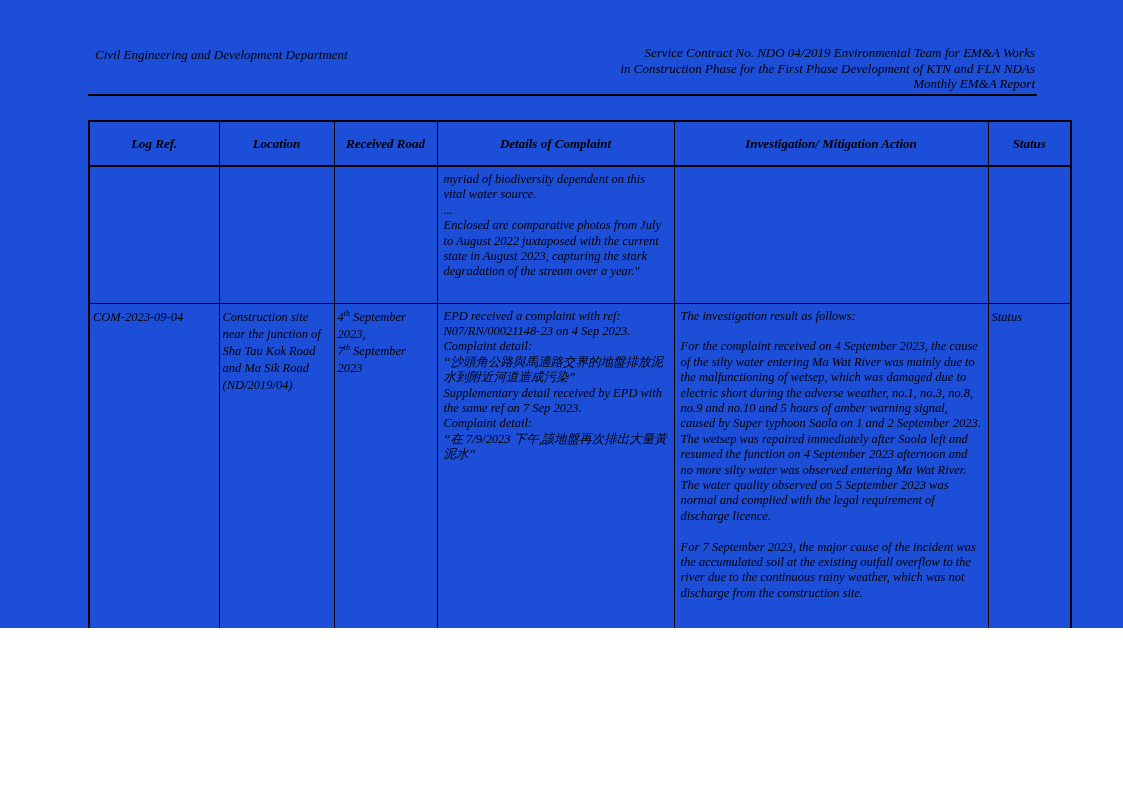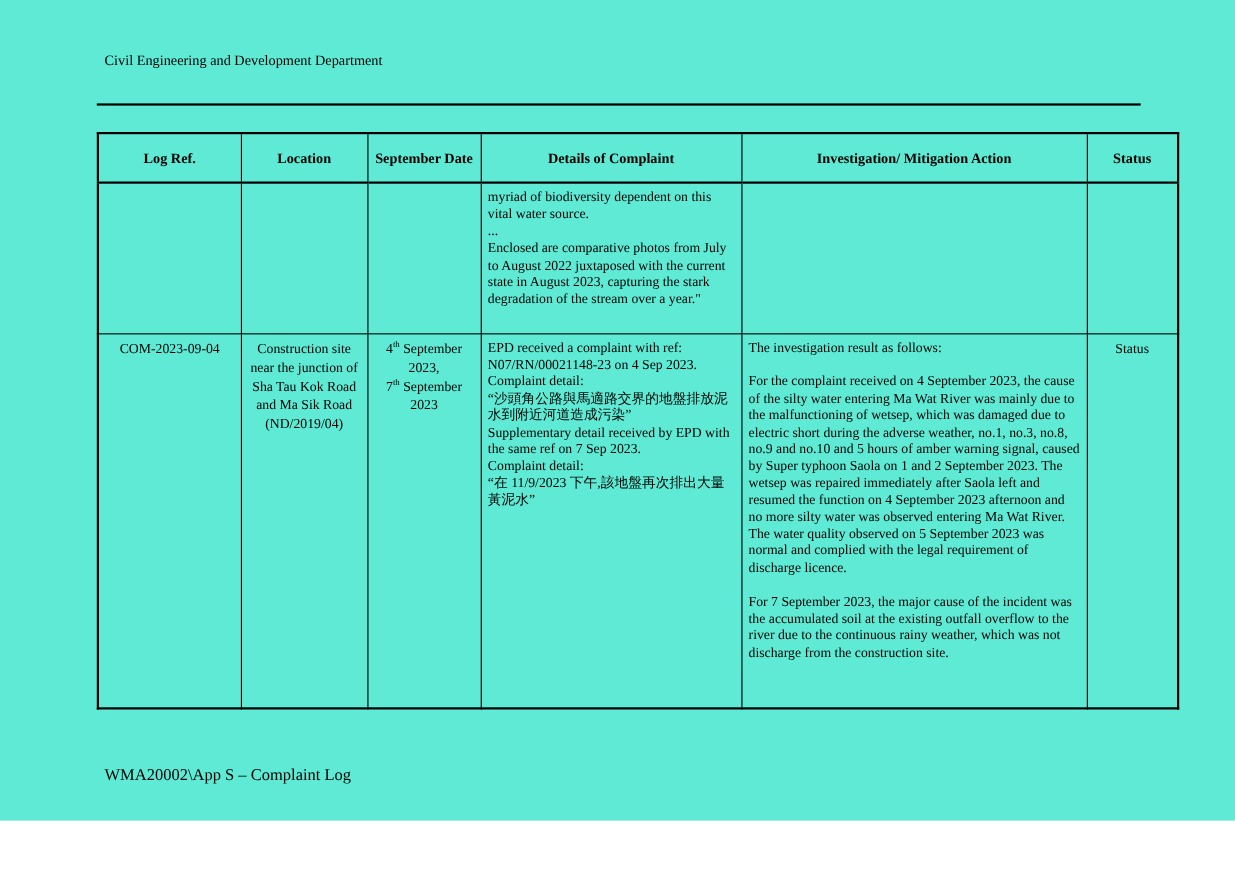--- a/index.html
+++ b/index.html
@@ -4,23 +4,24 @@
 <style>
   * { margin: 0; padding: 0; box-sizing: border-box; }
   html, body { background: #ffffff; }
   body {
     width: 1123px; height: 794px;
     font-family: "Liberation Serif", "DejaVu Serif", serif;
     color: #000;
   }
   .page {
     position: relative;
-    width: 1123px; height: 746px;
-    background: #5eead4;
+    width: 1123px; height: 628px;
+    background: #1d4ed8;
     overflow: hidden;
+    font-style: italic;
   }
   .hdr-left {
     position: absolute; left: 95px; top: 47px;
     font-size: 13px;
   }
   .hdr-right {
     position: absolute; right: 88px; top: 45px;
     width: 560px;
     text-align: right;
     font-size: 13px; line-height: 15.5px;
@@ -47,21 +48,21 @@
   .log-table thead th {
     height: 45px;
     vertical-align: middle;
     text-align: center;
     font-weight: bold;
     font-size: 13px;
     border-bottom: 2px solid #000;
     padding: 2px;
   }
   .log-table td.cell-center {
-    text-align: center;
+    text-align: left;
     padding: 5px 3px;
     line-height: 17px;
   }
   .log-table td.cell-left {
     text-align: left;
     padding: 5px 6px;
     line-height: 15.4px;
     white-space: pre-wrap;
   }
   .log-table sup { font-size: 8px; line-height: 0; vertical-align: super; }
@@ -76,37 +77,40 @@
     font-size: 13px;
   }
 </style>
 </head>
 <body>
 
 <div class="page">
 
   <div class="hdr-left">Civil Engineering and Development Department</div>
 
+  <div class="hdr-right">Service Contract No. NDO 04/2019 Environmental Team for EM&amp;A Works
+in Construction Phase for the First Phase Development of KTN and FLN NDAs
+Monthly EM&amp;A Report</div>
 
   <div class="hdr-rule"></div>
 
   <table class="log-table">
     <colgroup>
       <col style="width:130px">
       <col style="width:115px">
       <col style="width:103px">
       <col style="width:237px">
       <col style="width:314px">
       <col style="width:83px">
     </colgroup>
     <thead>
       <tr>
         <th>Log Ref.</th>
         <th>Location</th>
-        <th>September Date</th>
+        <th>Received Road</th>
         <th>Details of Complaint</th>
         <th>Investigation/ Mitigation Action</th>
         <th>Status</th>
       </tr>
     </thead>
     <tbody>
       <tr style="height:137px;">
         <td class="cell-center"></td>
         <td class="cell-center"></td>
         <td class="cell-center"></td>
@@ -121,21 +125,21 @@
         <td class="cell-center">Construction site near the junction of Sha Tau Kok Road and Ma Sik Road (ND/2019/04)</td>
         <td class="cell-center">
           <div class="date-line"><span>4</span><sup>th</sup><span> September 2023,</span></div>
           <div class="date-line"><span>7</span><sup>th</sup><span> September 2023</span></div>
         </td>
         <td class="cell-left">EPD received a complaint with ref: N07/RN/00021148-23 on 4 Sep 2023.
 Complaint detail:
 “沙頭角公路與馬適路交界的地盤排放泥水到附近河道造成污染”
 Supplementary detail received by EPD with the same ref on 7 Sep 2023.
 Complaint detail:
-“在 11/9/2023 下午,該地盤再次排出大量黃泥水”</td>
+“在 7/9/2023 下午,該地盤再次排出大量黃泥水”</td>
         <td class="cell-left">The investigation result as follows:
 
 For the complaint received on 4 September 2023, the cause of the silty water entering Ma Wat River was mainly due to the malfunctioning of wetsep, which was damaged due to electric short during the adverse weather, no.1, no.3, no.8, no.9 and no.10 and 5 hours of amber warning signal, caused by Super typhoon Saola on 1 and 2 September 2023. The wetsep was repaired immediately after Saola left and resumed the function on 4 September 2023 afternoon and no more silty water was observed entering Ma Wat River. The water quality observed on 5 September 2023 was normal and complied with the legal requirement of discharge licence.
 
 For 7 September 2023, the major cause of the incident was the accumulated soil at the existing outfall overflow to the river due to the continuous rainy weather, which was not discharge from the construction site.</td>
         <td class="cell-center">Status</td>
       </tr>
     </tbody>
   </table>
 

